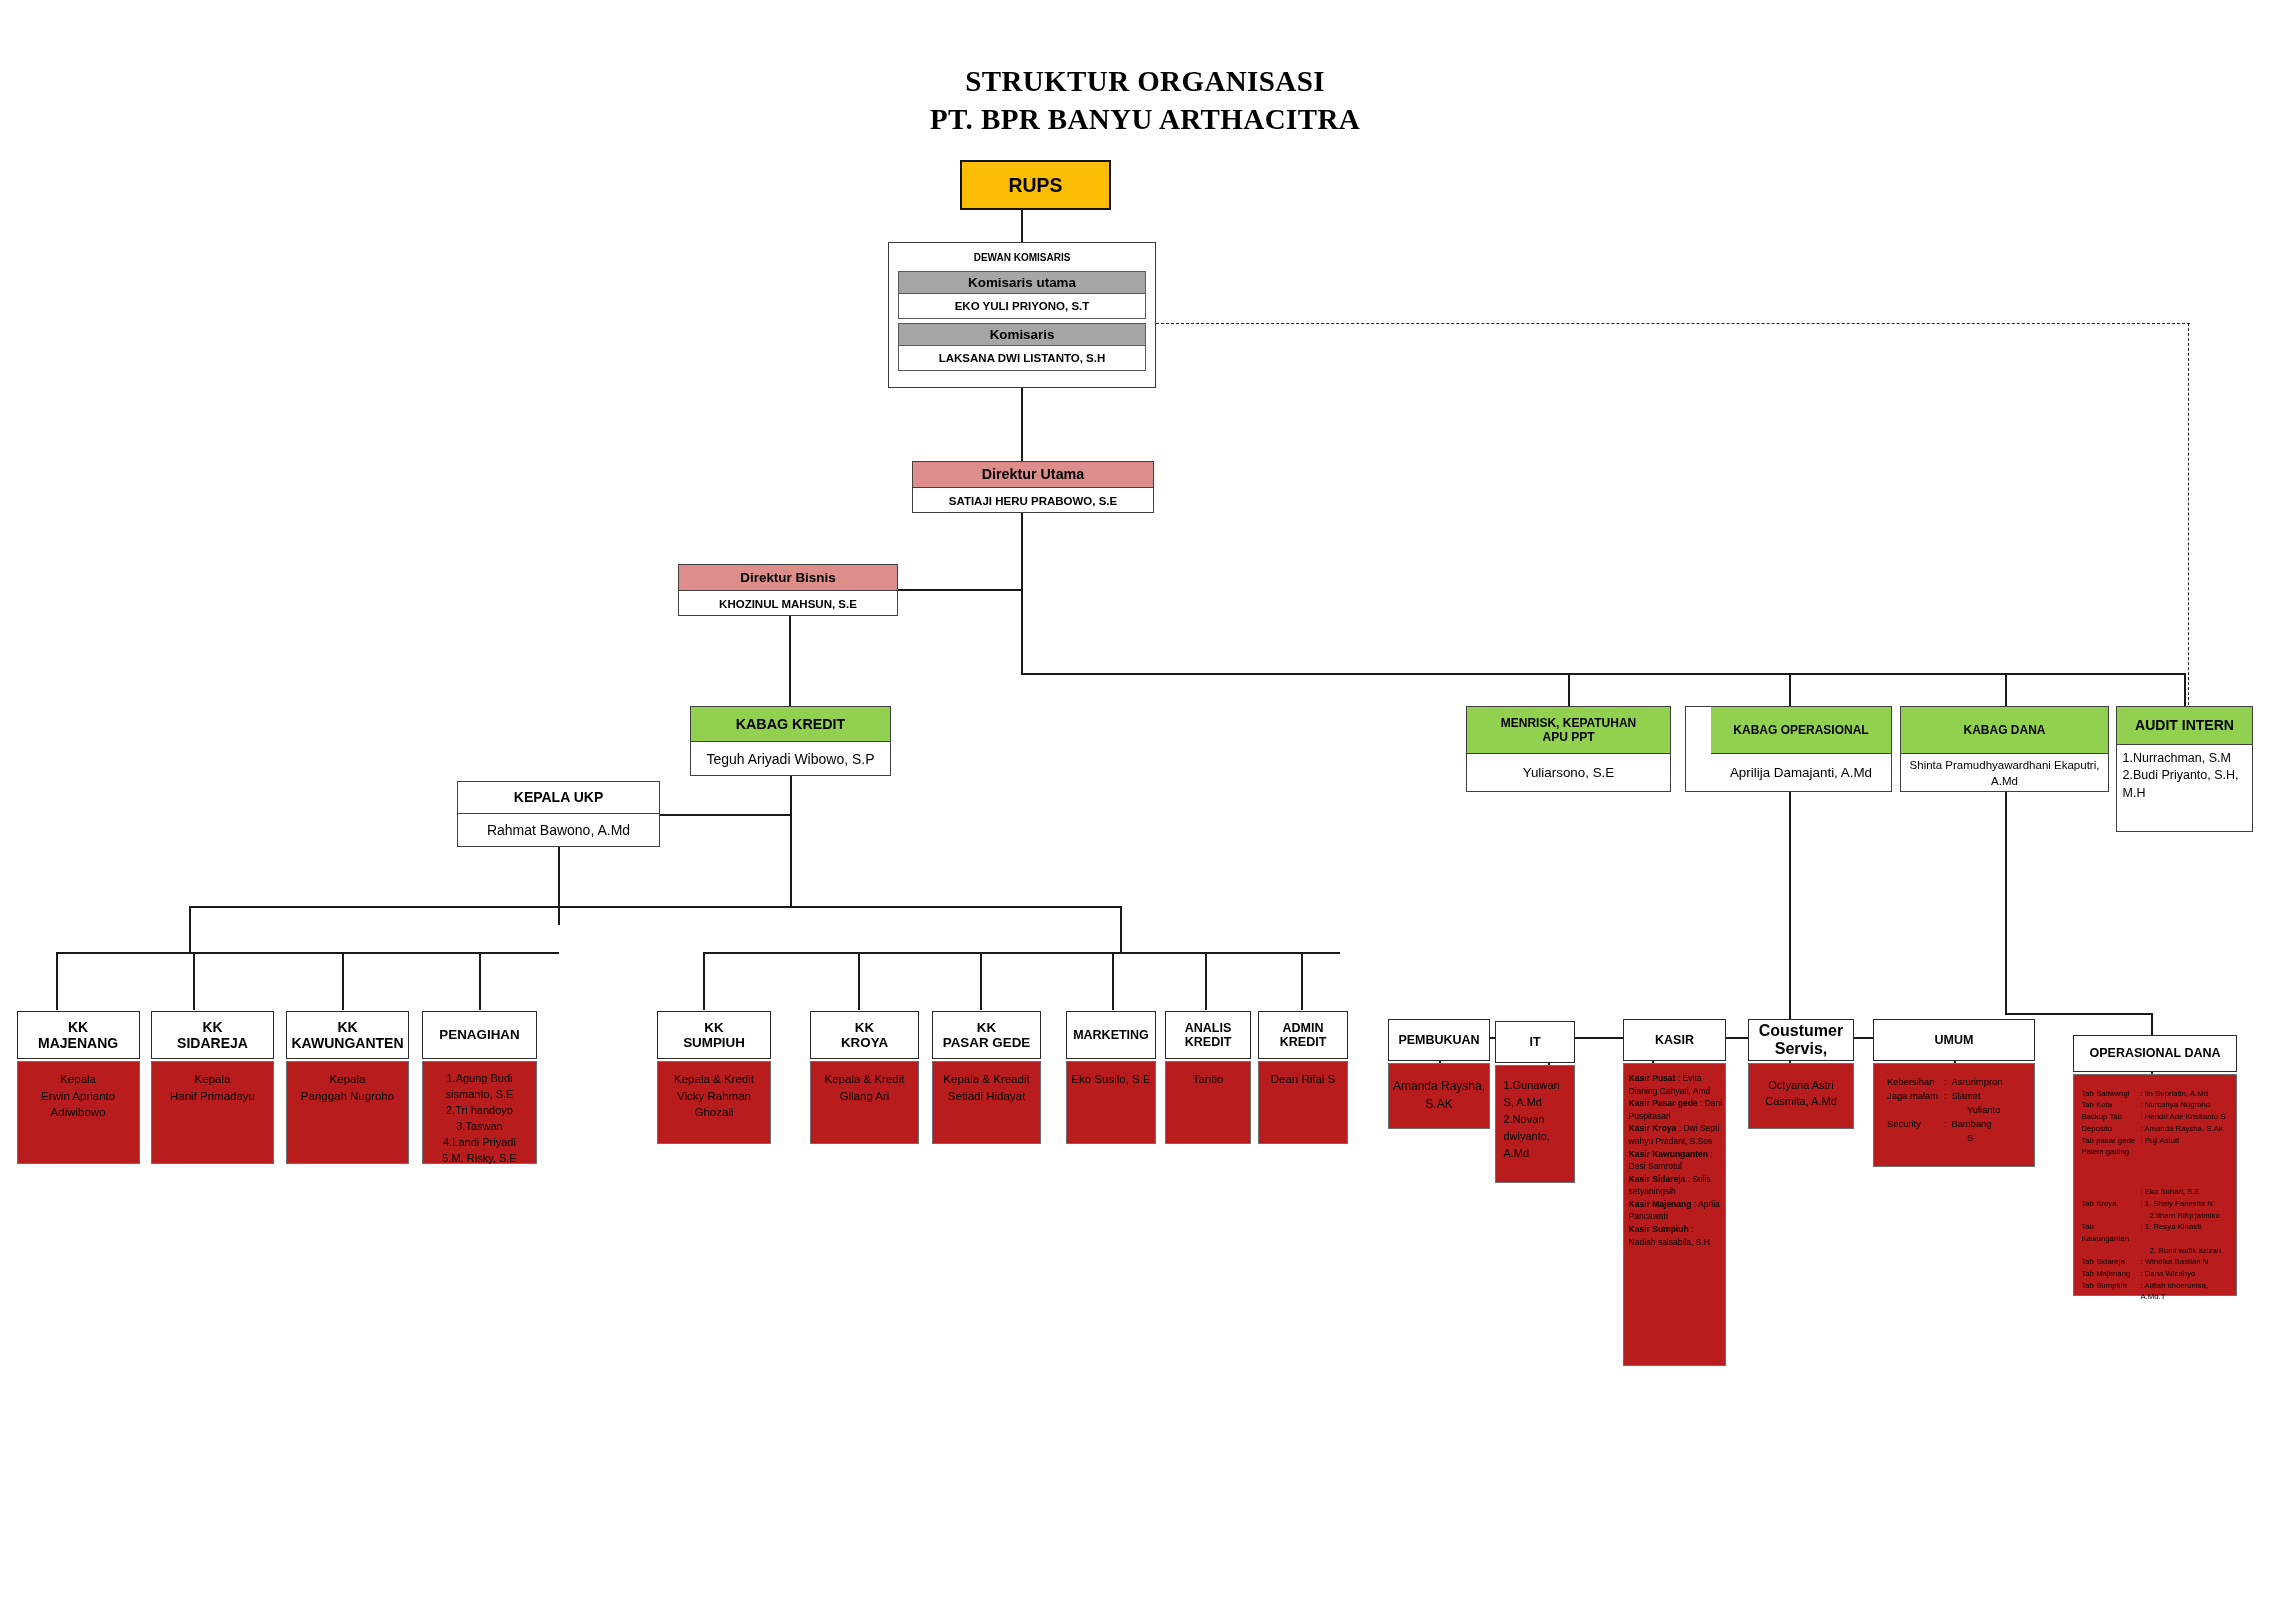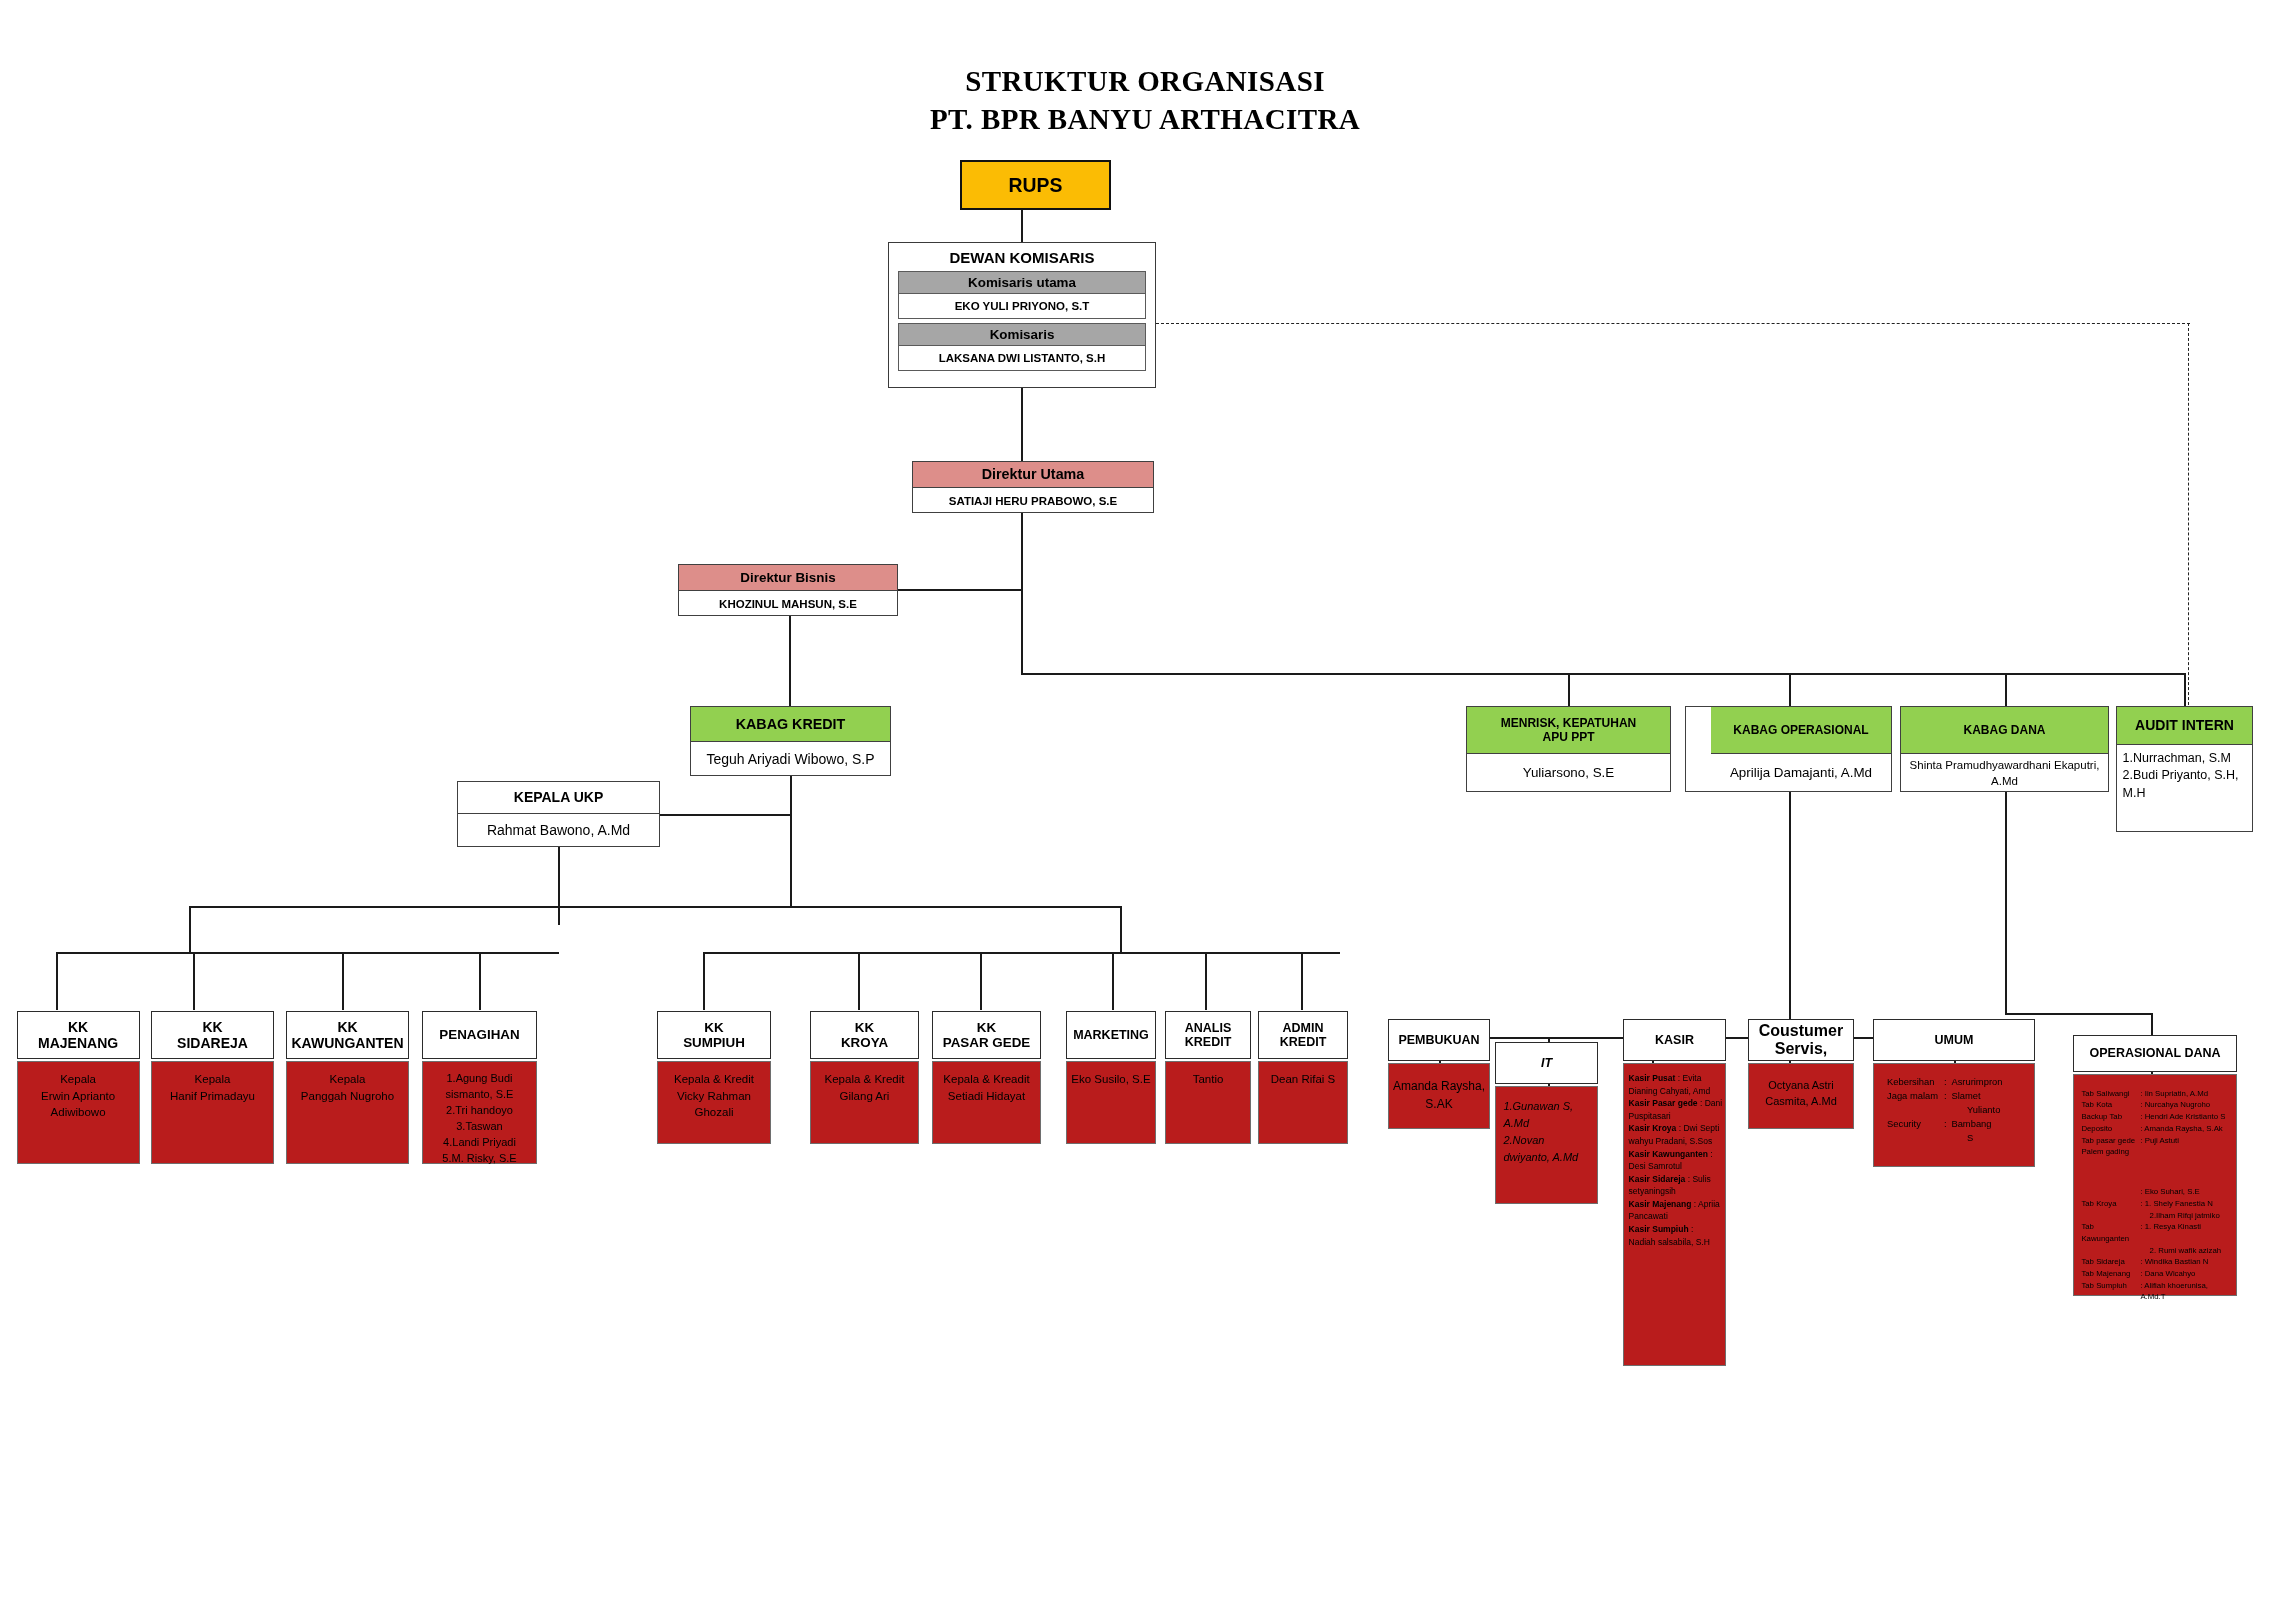--- a/index.html
+++ b/index.html
@@ -80,21 +80,21 @@
     border: 2.8px solid #111;
   }
   #rups .nhead { height: 100%; font-size: 19.4px; }
 
   #dewan {
     left: 888px; top: 242px; width: 268px; height: 146px;
     border: 1.7px solid #3a3a3a;
   }
   #dewan .dk-title {
     height: 28px; display: flex; align-items: center; justify-content: center;
-    font-weight: bold; font-size: 15px;
+    font-weight: bold; font-size: 10px;
   }
   .dk-sub {
     margin: 0 9.2px; border: 1.1px solid #5a5a5a;
     height: 23px; display: flex; align-items: center; justify-content: center;
     font-weight: bold; font-size: 13.4px;
   }
   .dk-name {
     margin: 0 9.2px; border: 1.1px solid #5a5a5a; border-top: none;
     height: 25px; display: flex; align-items: center; justify-content: center;
     font-weight: bold; font-size: 11.5px; background: #fff;
@@ -357,21 +357,21 @@
         <div class="nbody" style="height: 83px; font-size: 11.5px; line-height: 1.45; padding: 9.2px 2.8px 0px; white-space: pre-line;">Dean Rifai S</div>
       </div>
     </div>
   <div id="ops-units-layer">
       <div class="leaf" style="left: 1388px; top: 1019px; width: 102px;">
         <div class="nhead" style="height: 42px; font-size: 12.5px;">
           <span>PEMBUKUAN</span>
         </div>
         <div class="nbody" style="height: 66px; font-size: 12px; line-height: 1.5; padding: 13px 2.8px 0px; white-space: pre-line;">Amanda Raysha, S.AK</div>
       </div>
-      <div class="leaf" style="left: 1495px; top: 1042px; width: 103px; font-style: italic;">
+      <div class="leaf" style="left: 1495px; top: 1021px; width: 80px;">
         <div class="nhead" style="height: 42px; font-size: 12.5px;">
           <span>IT</span>
         </div>
         <div class="nbody lft" style="height: 118px; font-size: 11px; line-height: 1.55; padding: 11px 3.7px 0px 7.4px; white-space: pre-line;">1.Gunawan S, A.Md
 2.Novan dwiyanto, A.Md</div>
       </div>
       <div class="leaf" style="left: 1623px; top: 1019px; width: 103px;">
         <div class="nhead" style="height: 42px; font-size: 12.5px;">
           <span>KASIR</span>
         </div>

